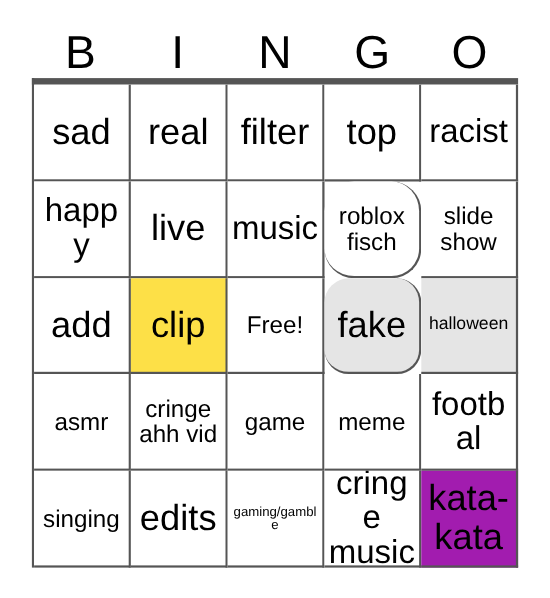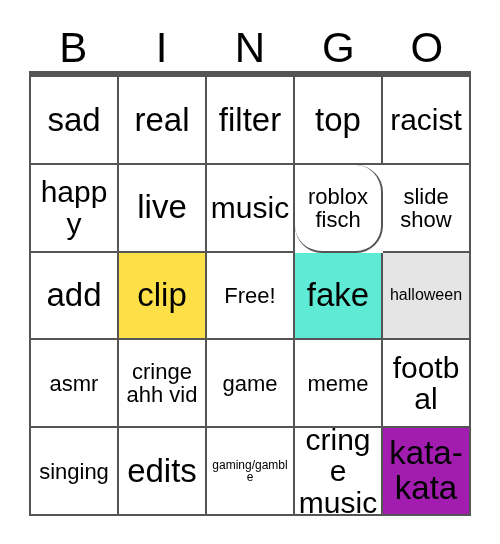--- a/index.html
+++ b/index.html
@@ -138,21 +138,21 @@
 
     <div class="bingo-cell" style="border-right-color: rgb(85, 85, 85); border-bottom-color: rgb(85, 85, 85); background: rgb(255, 255, 255);">
         <span class="cell-text fs-xl">add</span>
       </div>
     <div class="bingo-cell" style="border-right-color: rgb(85, 85, 85); border-bottom-color: rgb(85, 85, 85); background: #fde047;">
         <span class="cell-text fs-xl">clip</span>
       </div>
     <div class="bingo-cell" style="border-right-color: rgb(85, 85, 85); border-bottom-color: rgb(85, 85, 85); background: rgb(255, 255, 255);">
         <span class="cell-text fs-lg">Free!</span>
       </div>
-    <div class="bingo-cell" style="border-right-color: rgb(85, 85, 85); border-bottom-color: rgb(85, 85, 85); background: #5eead4;">
+    <div class="bingo-cell" style="border-right-color: rgb(85, 85, 85); border-bottom-color: rgb(85, 85, 85); background: #e5e5e5; border-radius: 22px;">
         <span class="cell-text fs-xl">fake</span>
       </div>
     <div class="bingo-cell" style="border-right-color: rgb(85, 85, 85); border-bottom-color: rgb(85, 85, 85); background: #e5e5e5;">
         <span class="cell-text fs-xs">halloween</span>
       </div>
 
     <div class="bingo-cell" style="border-right-color: rgb(85, 85, 85); border-bottom-color: rgb(85, 85, 85); background: rgb(255, 255, 255);">
         <span class="cell-text fs-lg">asmr</span>
       </div>
     <div class="bingo-cell" style="border-right-color: rgb(85, 85, 85); border-bottom-color: rgb(85, 85, 85); background: rgb(255, 255, 255);">

